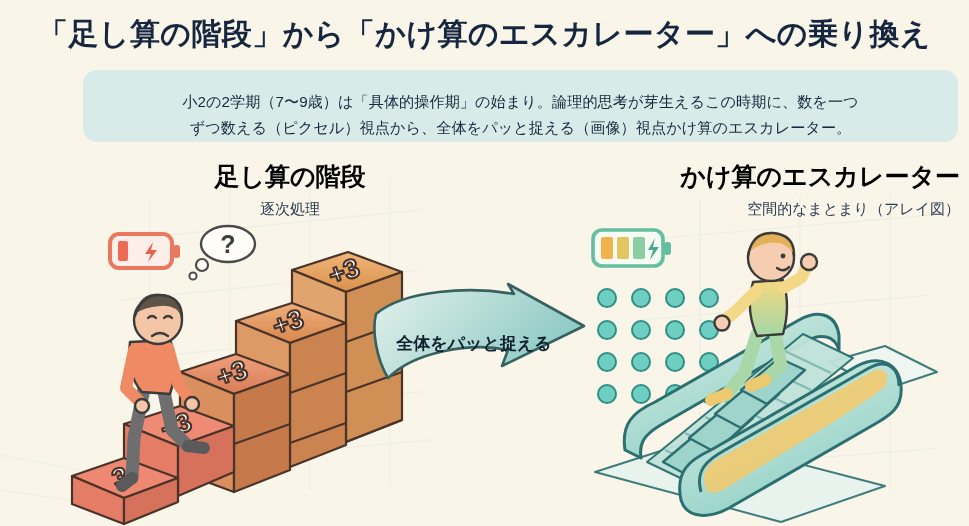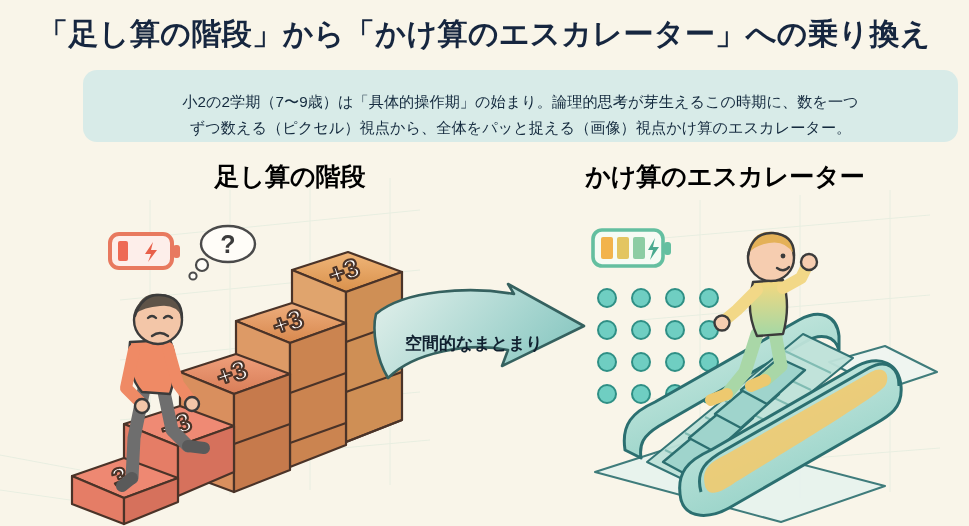--- a/index.html
+++ b/index.html
@@ -37,21 +37,21 @@
     font-size: 15.2px; color: #142a3e; line-height: 1.75;
     text-align: center; padding: 0 16px;
   }
   #subtitle-text b { font-weight: normal; }
 
   
   .col-head { position: absolute; text-align: center; }
   .col-title { font-size: 25px; font-weight: bold; color: #000000; white-space: nowrap; }
   .col-sub   { font-size: 15px; color: #2d3d52; margin-top: 7px; white-space: nowrap; }
   #left-head  { left: 80px;  top: 160px; width: 420px; }
-  #right-head { left: 505px; top: 160px; width: 440px; }
+  #right-head { left: 520px; top: 160px; width: 440px; text-align: right; }
 
   
   #arrow-wrap { position: absolute; left: 374px; top: 286px; width: 232px; height: 108px; }
   #arrow-label {
     position: absolute; left: 0; top: 46px; width: 200px;
     text-align: center; font-size: 17px; font-weight: bold;
     color: #10202f; z-index: 3; white-space: nowrap;
   }
 
   
@@ -91,24 +91,26 @@
 
   <div id="subtitle-box">
     <div id="subtitle-text">
       <span>小2の2学期（7〜9歳）は「具体的操作期」の始まり。論理的思考が芽生えるこの時期に、数を一つ</span><br>
       <span>ずつ数える（ピクセル）視点から、</span><b>全体をパッと捉える（画像）視点</b><span>かけ算のエスカレーター。</span>
     </div>
   </div>
 
   <div id="left-head" class="col-head">
     <div class="col-title">足し算の階段</div>
+    <div class="col-sub">逐次処理</div>
   </div>
 
   <div id="right-head" class="col-head">
     <div class="col-title">かけ算のエスカレーター</div>
+    <div class="col-sub">空間的なまとまり（アレイ図）</div>
   </div>
 
   <div id="left-art">
     <svg width="330" height="300" viewBox="0 0 330 300">
       <defs>
         <linearGradient id="woodA" x1="0" y1="0" x2="0" y2="1">
           <stop offset="0" stop-color="#f0b679"></stop>
             <stop offset="1" stop-color="#d9914c"></stop>
         </linearGradient>
         <linearGradient id="woodB" x1="0" y1="0" x2="0" y2="1">
@@ -209,21 +211,21 @@
     <svg width="232" height="108" viewBox="0 0 232 108">
       <defs>
         <linearGradient id="arrGrad" x1="0" y1="0" x2="1" y2="0.4">
           <stop offset="0" stop-color="#e4f1ec"></stop>
           <stop offset="1" stop-color="#8ecac4"></stop>
         </linearGradient>
       </defs>
       <path d="M2 28 C30 4 96 0 140 8 L134 -2 L210 40 L128 80 L134 64
                C96 56 40 66 14 92 C2 72 -2 44 2 28 Z" fill="url(#arrGrad)" stroke="#35615f" stroke-width="2.6" stroke-linejoin="round"></path>
     </svg>
-    <div id="arrow-label">空間的なまとまり</div>
+    <div id="arrow-label">全体をパッと捉える</div>
   </div>
 
   <div id="right-art">
     <svg width="372" height="302" viewBox="0 0 372 302">
       <defs>
         <linearGradient id="batG" x1="0" y1="0" x2="1" y2="0">
           <stop offset="0" stop-color="#f2b34c"></stop>
             <stop offset="1" stop-color="#7fcaa8"></stop>
         </linearGradient>
         <linearGradient id="escG" x1="0" y1="0" x2="0.6" y2="1">

